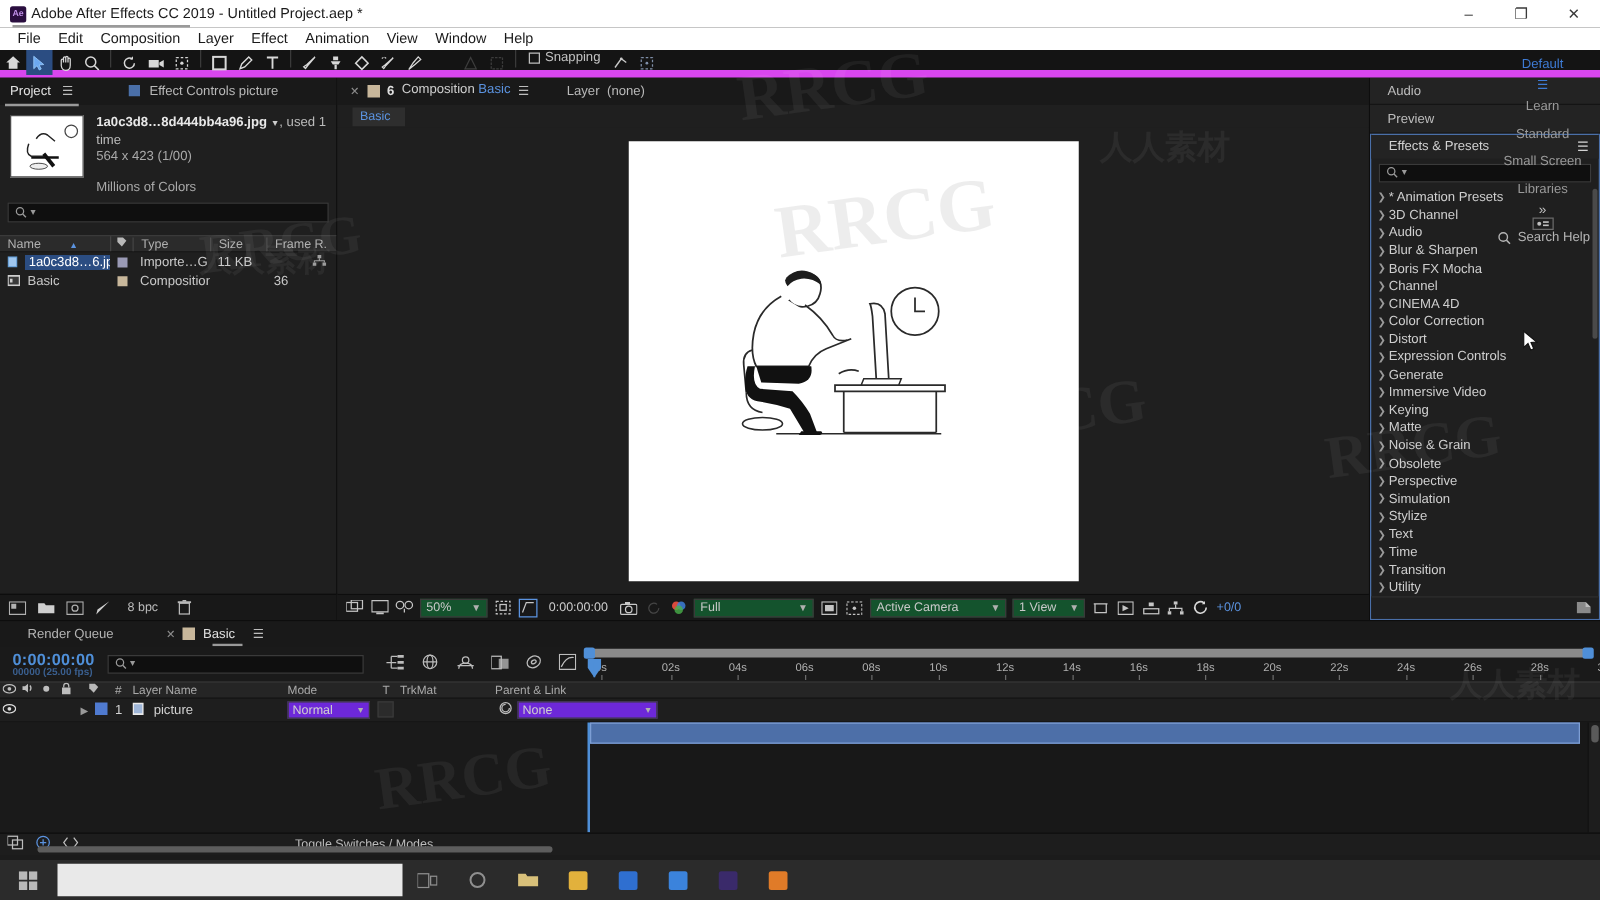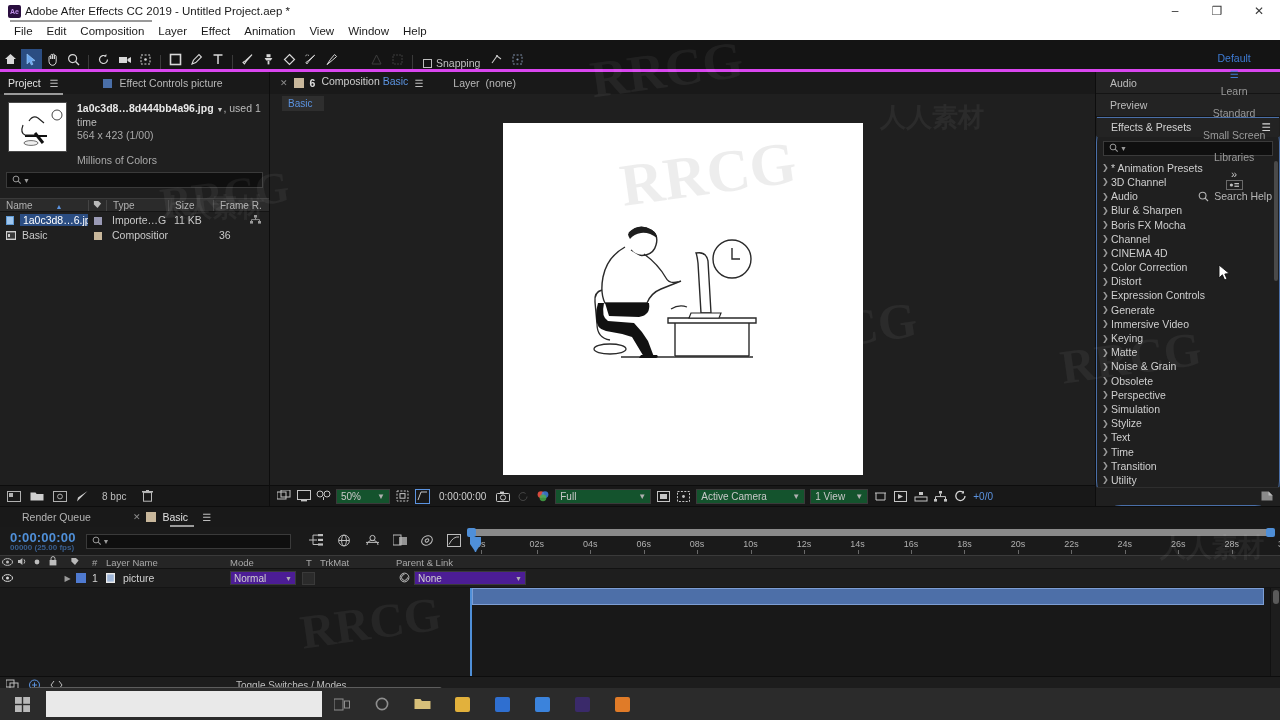--- a/index.html
+++ b/index.html
@@ -18,21 +18,21 @@
       display:flex; align-items:center; justify-content:center; border-radius:2px; font-weight:bold;}
   .title-text { margin-left:4px; color:#1a1a1a; font-size:11.5px; }
   .win-btns { position:absolute; right:0; top:0; height:22px; display:flex; }
   .win-btn { width:42px; height:22px; display:flex; align-items:center; justify-content:center; color:#3a3a3a; font-size:12px;}
 
   
   .menubar { height:18px; background:#ffffff; display:flex; align-items:center; padding-left:7px; gap:0; }
   .menu-item { color:#1a1a1a; font-size:11.5px; padding:0 7px; line-height:18px; }
 
   
-  .toolbar { height:32px; background:#141414; display:flex; align-items:flex-end; border-bottom:3px solid #d946ef;
+  .toolbar { height:22px; background:#141414; display:flex; align-items:flex-start; border-bottom:6px solid #d946ef;
      position:relative; }
   .tool { width:21px; height:20px; display:flex; align-items:center; justify-content:center; color:#d0d0d0; }
   .tool.active { background:#2b4d82; }
   .tool svg { display:block; }
   .tsep { width:1px; height:14px; background:#3a3a3a; margin:0 4px; }
   .snap { display:flex; align-items:center; gap:4px; margin-left:6px; color:#c2c2c2; font-size:10.5px;}
   .snapbox { width:9px; height:9px; border:1.4px solid #bdbdbd; }
   .ws-area { margin-left:auto; display:flex; align-items:center; height:22px;flex-direction:column; }
   .ws { padding:0 14px; font-size:10.5px; color:#9a9a9a; line-height:22px; }
   .ws.sel { color:#3e7bd4; }
@@ -97,21 +97,21 @@
   .tc-box { color:#cfcfcf; font-size:10px; padding:0 4px;}
   .blue { color:#5b93e0; }
 
   
   .right-col { width:184px; background:#1f1f1f; display:flex; flex-direction:column;}
   .rpanel-head { height:26px; display:flex; align-items:center; padding-left:14px; font-size:10.5px;
      color:#bdbdbd; background:#232323; border-bottom:1px solid #141414;}
   .ep-head { height:20px; background:#232323; display:flex; align-items:center; padding:0 8px 0 14px;
      font-size:10.5px; color:#d2d2d2; border-top:1px solid #4a6fa8; justify-content:space-between;}
   .ep-wrap{ flex:1; display:flex; flex-direction:column; border-left:1px solid #4a6fa8; border-right:1px solid #4a6fa8;
-      border-bottom:1px solid #4a6fa8; background:#1f1f1f;border-radius:25px;}
+      border-bottom:1px solid #4a6fa8; background:#1f1f1f;}
   .ep-search { margin:4px 6px 3px 6px; height:15px; background:#0f0f0f; border:1px solid #3a3a3a;
      display:flex; align-items:center; padding-left:5px; color:#8a8a8a;}
   .ep-list { flex:1; overflow:hidden; padding-top:2px; position:relative;}
   .ep-item { height:14.2px; display:flex; align-items:center; font-size:10.5px; color:#cfcfcf; padding-left:5px;}
   .ep-arrow { color:#9a9a9a; font-size:8px; width:9px; display:inline-block;}
   .ep-foot { height:18px; background:#1f1f1f; display:flex; align-items:center; justify-content:flex-end; padding-right:6px;
      border-top:1px solid #2e2e2e;}
   .ep-scroll { position:absolute; right:1px; top:2px; width:4px; height:120px; background:#4a4a4a; border-radius:2px;}
 
   
@@ -141,21 +141,21 @@
   .tl-layerrow { height:19px; display:flex; align-items:center; font-size:10.5px; color:#d2d2d2; background:#1e1e1e;
      border-bottom:1px solid #141414;}
   .tl-gridzone { flex:1; position:relative; background:#181818;}
   .tl-grid-left { position:absolute; left:0; top:0; width:470px; bottom:0; background:#1a1a1a;}
   .layer-bar { position:absolute; left:472px; right:16px; height:17px; background:#4d6fa8; border:1px solid #7d9ed4;}
   .tl-bottom { height:18px; background:#1d1d1d; display:flex; align-items:center; padding-left:6px; gap:9px;
       border-top:1px solid #0d0d0d; position:relative;}
   .tl-bottom-label { position:absolute; left:236px; font-size:10px; color:#bdbdbd;}
   .tl-hscroll { position:absolute; left:30px; bottom:2px; width:412px; height:5px; background:#5d5d5d; border-radius:3px;}
 
-  .mode-sel { background:#4c1d95; border:1px solid #3a3a3a; height:14px; display:flex; align-items:center;
+  .mode-sel { background:#6d28d9; border:1px solid #3a3a3a; height:14px; display:flex; align-items:center;
      justify-content:space-between; padding:0 3px; font-size:10px; color:#d0d0d0;}
 
   
   .wm { position:absolute; color:rgba(255,255,255,0.055); font-weight:bold; pointer-events:none;
         font-family:"Liberation Serif", serif; white-space:nowrap; }
   .wm2 { position:absolute; color:rgba(0,0,0,0.07); font-weight:bold; pointer-events:none;
         font-family:"Liberation Serif", serif; white-space:nowrap; }
 
   
   .taskbar { position:absolute; left:0; bottom:0; width:1280px; height:32px; background:#2b2b2b; display:flex;

